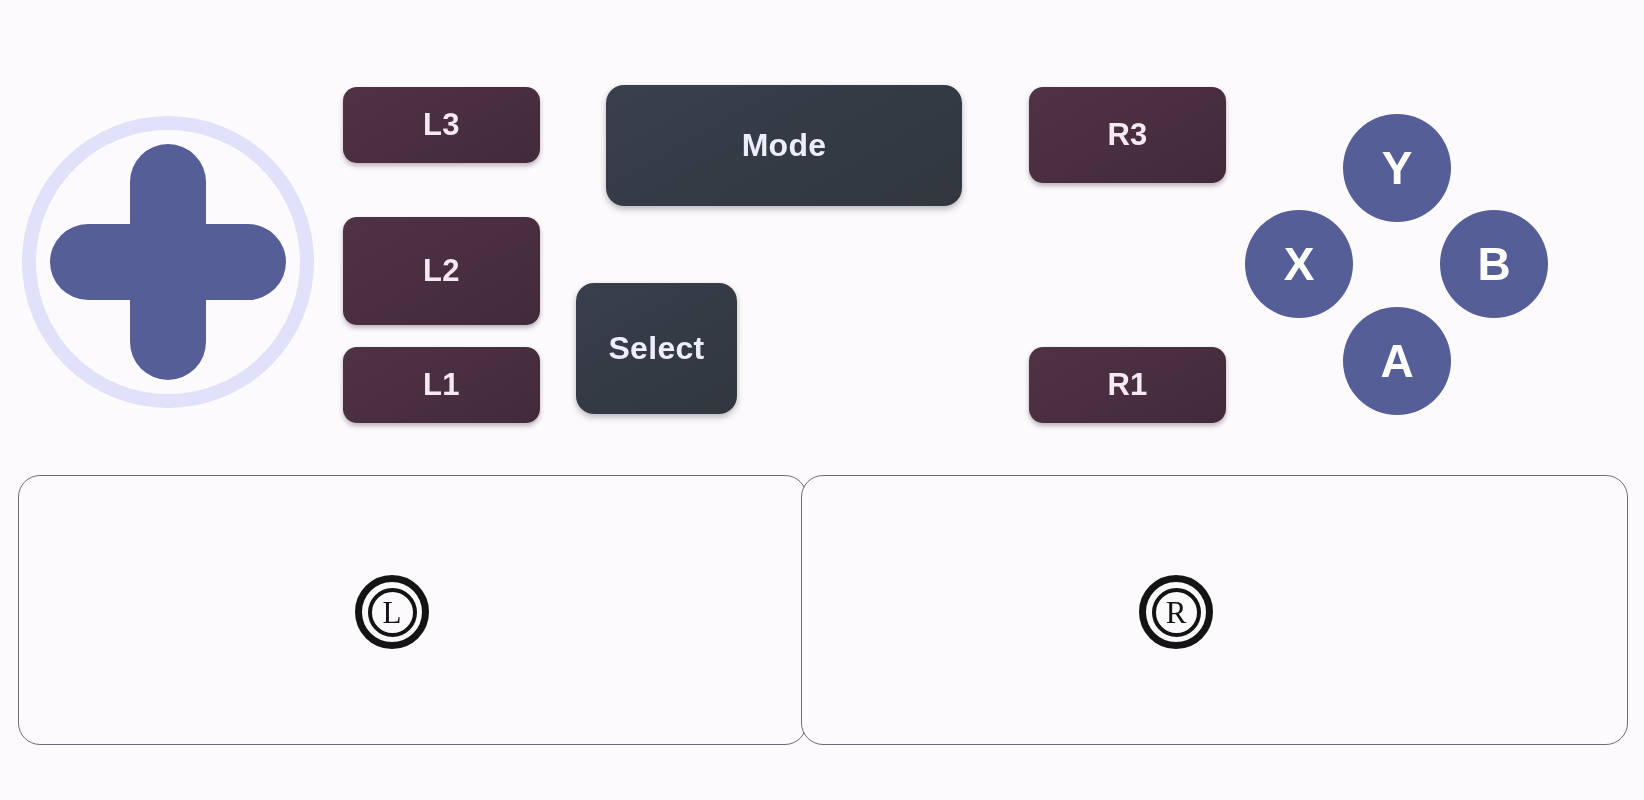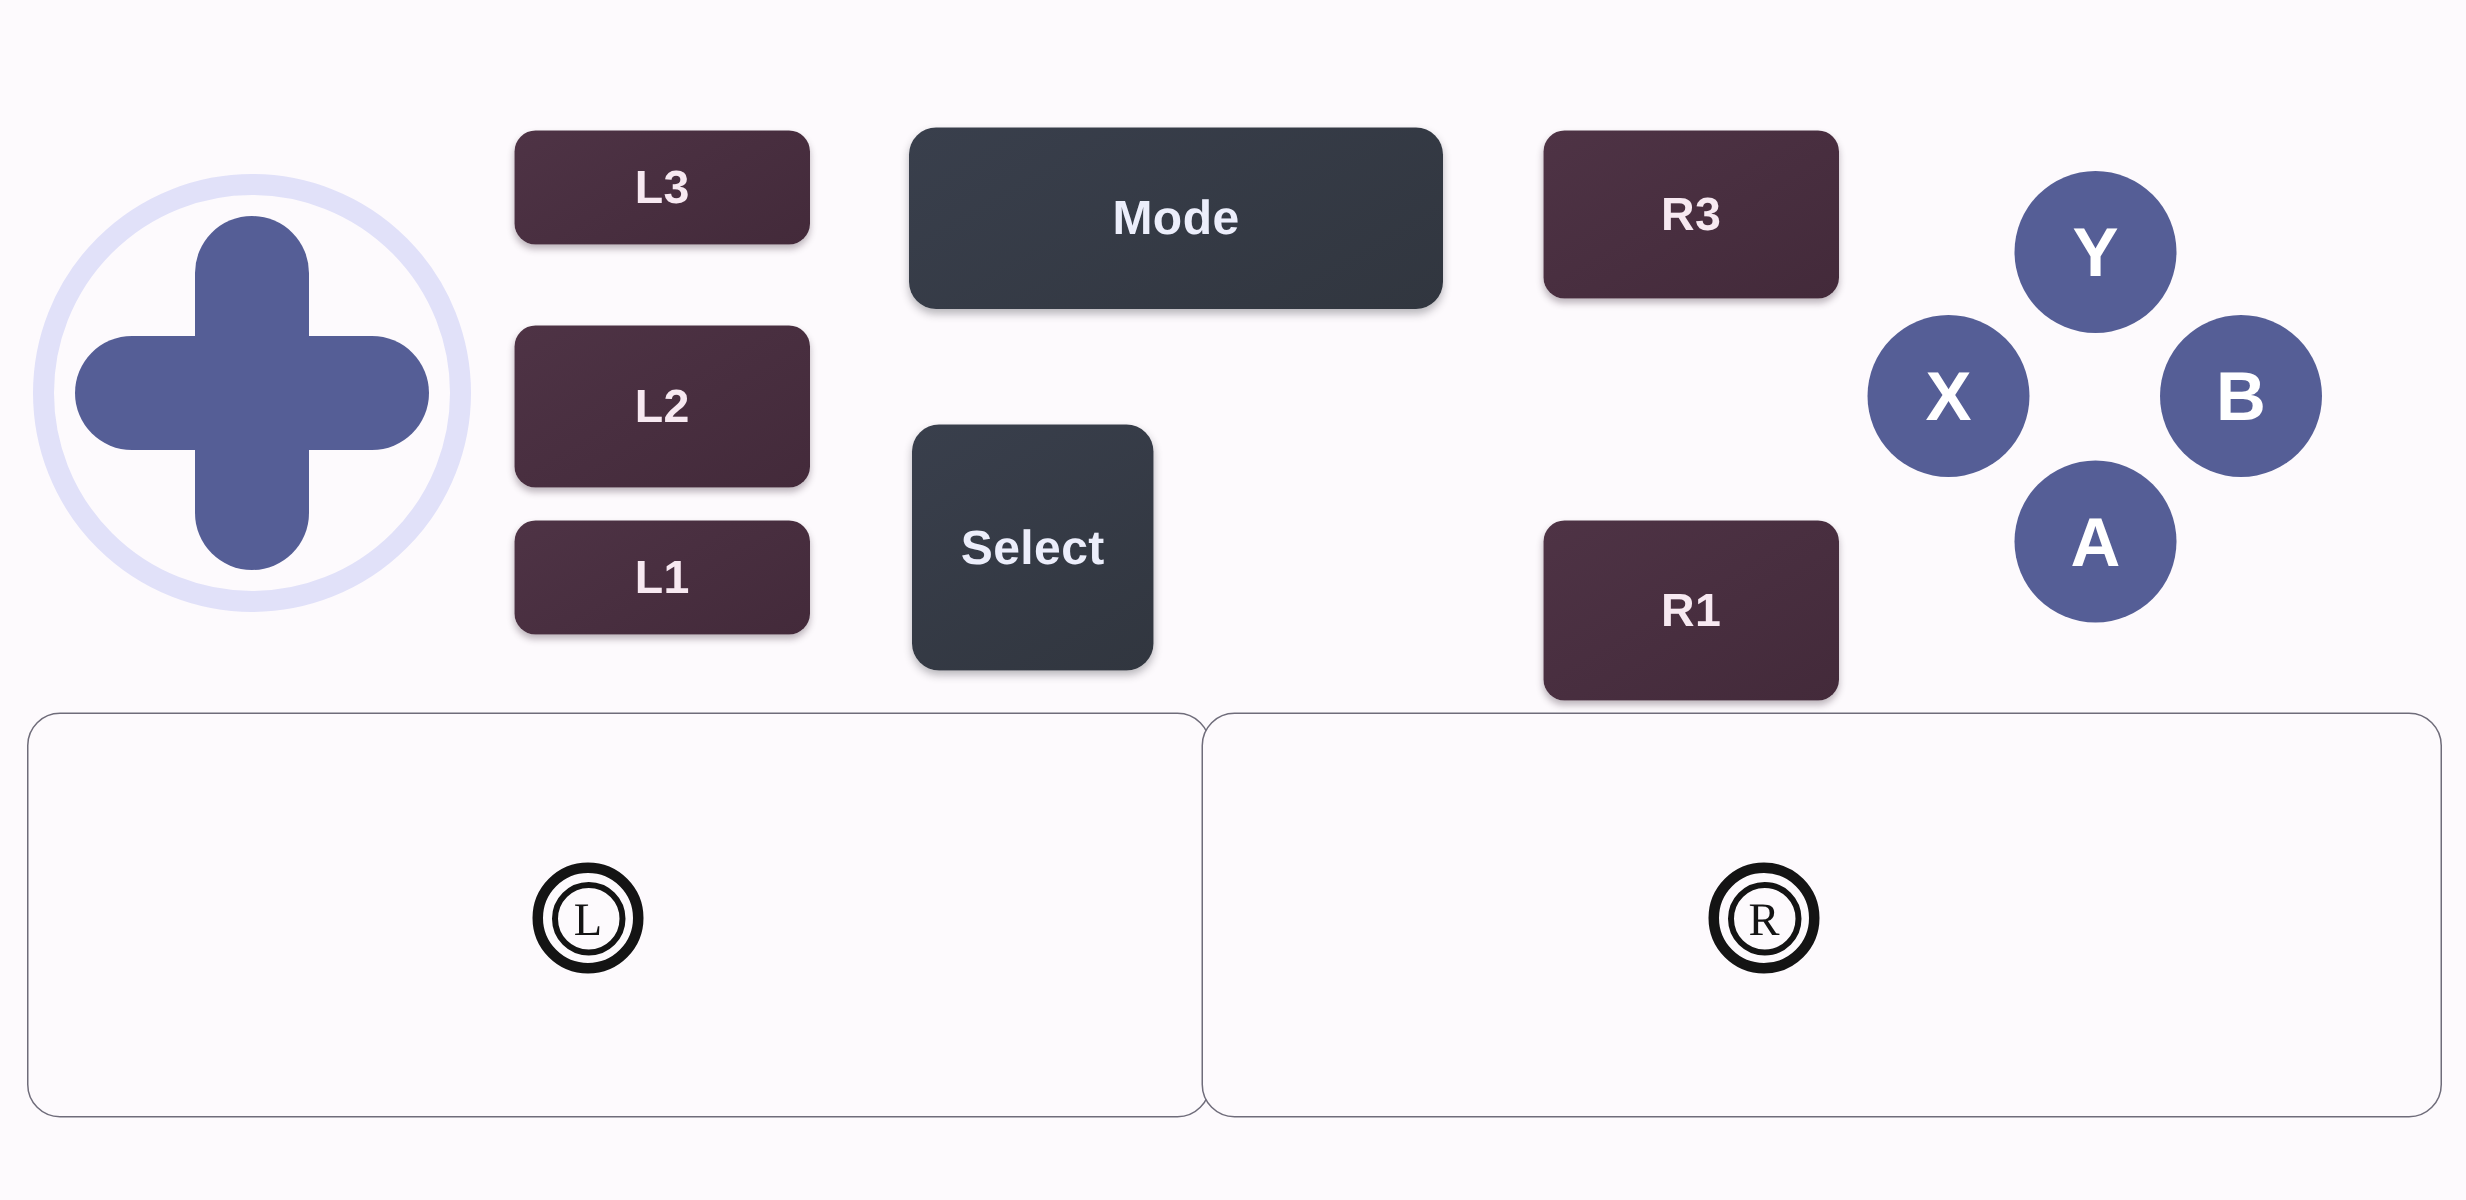--- a/index.html
+++ b/index.html
@@ -90,27 +90,27 @@
   .btn-slate.mode   { font-size: 32px; }
   .btn-slate.select,
   .btn-slate.start  { font-size: 32px; }
 
   
   #btn-l3 { left: 343px; top:  87px; width: 197px; height:  76px; }
   #btn-l2 { left: 343px; top: 217px; width: 197px; height:  108px; }
   #btn-l1 { left: 343px; top: 347px; width: 197px; height:  76px; }
 
   
-  #btn-r3 { left: 1029px; top:  87px; width: 197px; height:  112px; }
+  #btn-r3 { left: 1029px; top:  87px; width: 197px; height:  96px; }
   #btn-r2 { left: 1029px; top: 217px; width: 197px; height:  96px; }
-  #btn-r1 { left: 1029px; top: 347px; width: 197px; height:  120px; }
+  #btn-r1 { left: 1029px; top: 347px; width: 197px; height:  76px; }
 
   
   #btn-mode   { left: 606px; top:  85px; width: 356px; height: 121px; }
-  #btn-select { left: 608px; top: 283px; width: 161px; height: 164px; }
+  #btn-select { left: 576px; top: 283px; width: 161px; height: 131px; }
   #btn-start  { left: 799px; top: 283px; width: 164px; height: 159px; }
 
   
   .face {
     position: absolute;
     width: 108px;
     height: 108px;
     border-radius: 50%;
     background: #555e96;
     color: #ffffff;

